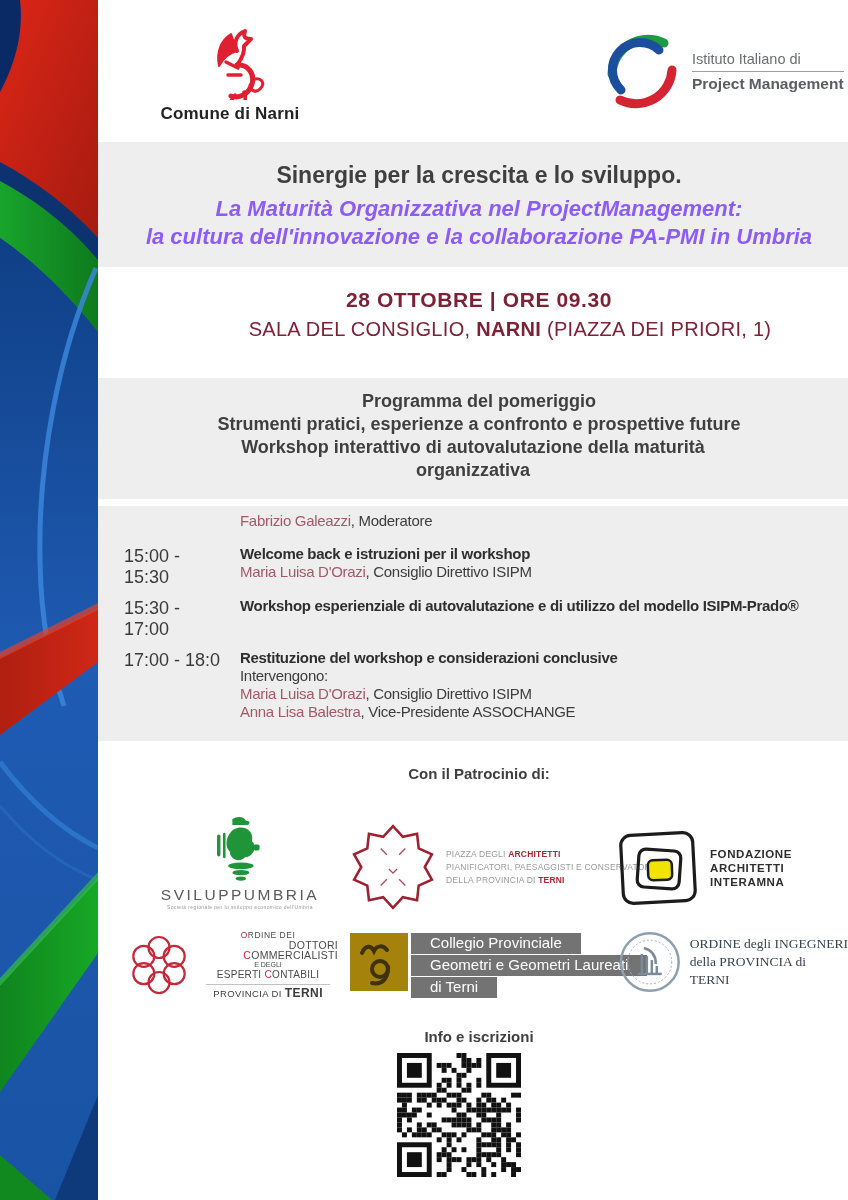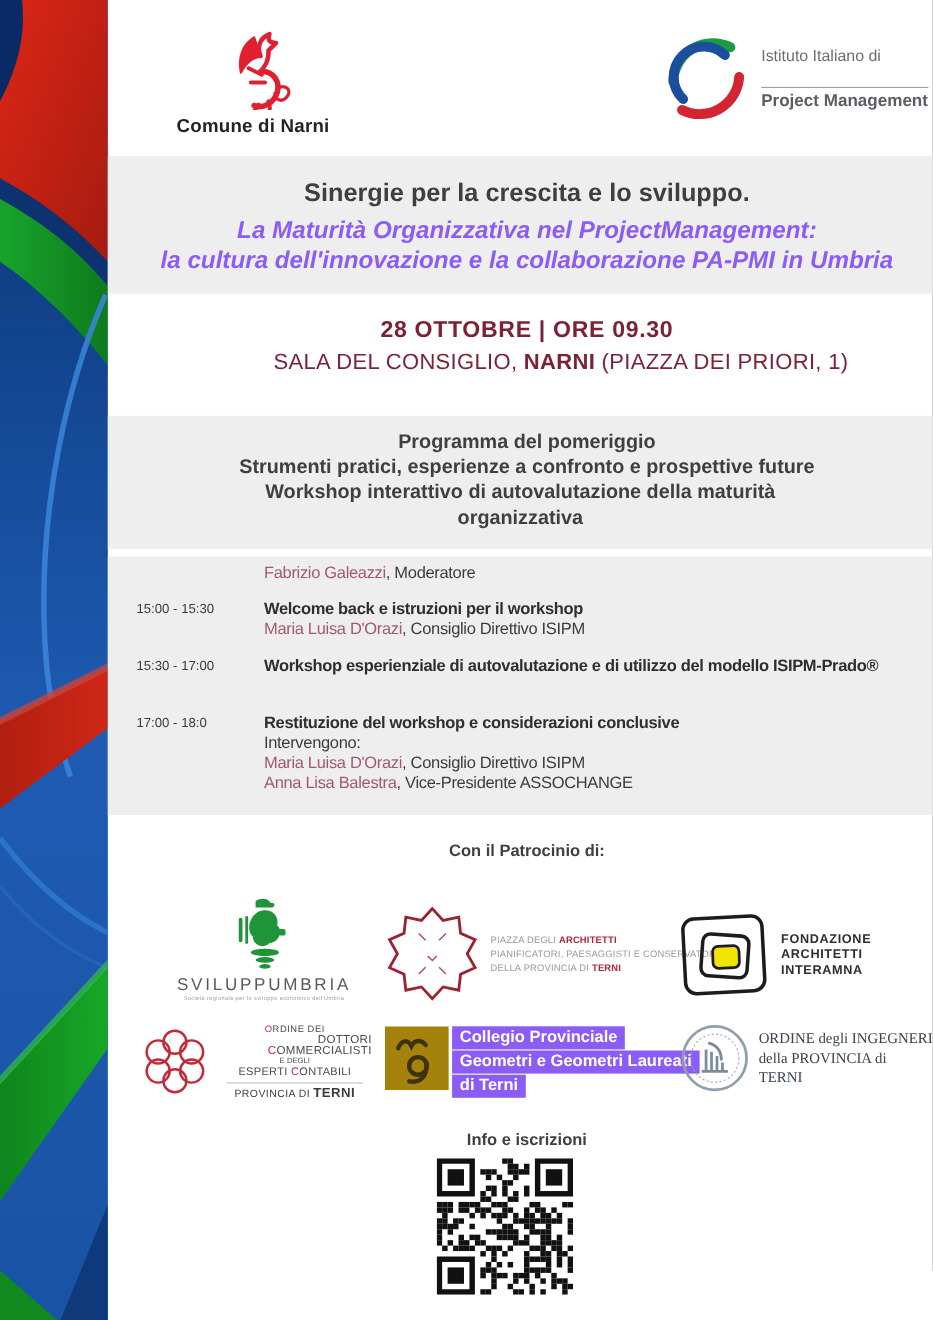--- a/index.html
+++ b/index.html
@@ -9,37 +9,37 @@
     font-family:"Liberation Sans","DejaVu Sans",sans-serif;
     color:#3d3d3d;
   }
   .abs{position:absolute;}
   .centered{left:98px;width:762px;text-align:center;}
   .band{left:98px;width:750px;background:#efeeee;}
 
   
   .narni-label{font-size:17px;font-weight:700;color:#232323;letter-spacing:.2px;}
   .isipm-text{line-height:1.15;}
-  .isipm-l1{font-size:14.5px;color:#6a6e72;padding-bottom:20px;border-bottom:1.5px solid #9aa0a5;}
+  .isipm-l1{font-size:14.5px;color:#6a6e72;padding-bottom:3px;border-bottom:1.5px solid #9aa0a5;}
   .isipm-l2{font-size:15.5px;font-weight:700;color:#5a5e63;padding-top:3px;}
 
   
   .title-1{font-size:23px;font-weight:700;color:#3f3f3f;}
   .title-2{font-size:22px;font-weight:700;font-style:italic;color:#8b5cf6;}
 
   
   .date-1{font-size:21px;font-weight:800;color:#7e2136;letter-spacing:.6px;}
   .date-2{font-size:20px;color:#7e2136;letter-spacing:.3px;}
   .date-2 b{font-weight:800;}
 
   
   .prog{font-size:18px;font-weight:700;color:#3f3f3f;line-height:23px;}
 
   
-  .sched-time{left:124px;width:100px;font-size:12px;color:#3a3a3a;}
+  .sched-time{left:124px;width:100px;font-size:18px;color:#3a3a3a;}
   .sched-body{left:240px;width:600px;font-size:15px;line-height:18px;letter-spacing:-.3px;}
   .sched-title{font-weight:700;color:#2e2e2e;font-size:15px;}
   .name{color:#a25a6b;}
   .role{color:#3c3c3c;}
 
   .heading-sm{font-size:15px;font-weight:700;color:#3f3f3f;}
 
   
   .sv-name{font-size:15.5px;color:#5a5a5a;letter-spacing:2.5px;}
   .sv-tag{font-size:5px;color:#9a9a9a;letter-spacing:.4px;}
@@ -48,22 +48,22 @@
   .inter-text{font-size:11.5px;font-weight:700;color:#2e2e2e;line-height:14px;text-align:left;letter-spacing:.6px;}
   .comm-text{color:#4a4a4a;text-align:center;line-height:10px;}
   .comm-red{color:#c4293a;}
   .comm-l1{font-size:8.5px;letter-spacing:.5px;}
   .comm-l2{font-size:10.5px;letter-spacing:.3px;text-align:right;}
   .comm-l3{font-size:7px;}
   .comm-l4{font-size:10px;letter-spacing:.3px;}
   .comm-div{height:1px;background:#c2c2c2;margin:4px 8px 3px;}
   .comm-l5{font-size:9.5px;letter-spacing:.4px;color:#3c3c3c;}
   .comm-l5 b{font-size:12px;}
-  .geo-bar{display:inline-block;background:#8b5cf6;color:#fff;font-weight:700;font-size:15px;
-           padding:1px 7px 2px;margin-bottom:1px;white-space:nowrap;}
+  .geo-bar{display:inline-block;background:#737373;color:#fff;font-weight:400;font-size:15px;
+           padding:1px 19px 2px;margin-bottom:1px;white-space:nowrap;}
   .geo-text{text-align:left;line-height:18px;}
   .ing-text{font-family:"Liberation Serif","DejaVu Serif",serif;font-size:13.5px;color:#39424e;
             line-height:18px;text-align:left;}
 </style>
 </head>
 <body>
 
 <div id="page">
 
   <svg class="abs" style="left:0;top:0" width="98" height="1200" viewBox="0 0 98 1200" preserveAspectRatio="none">

